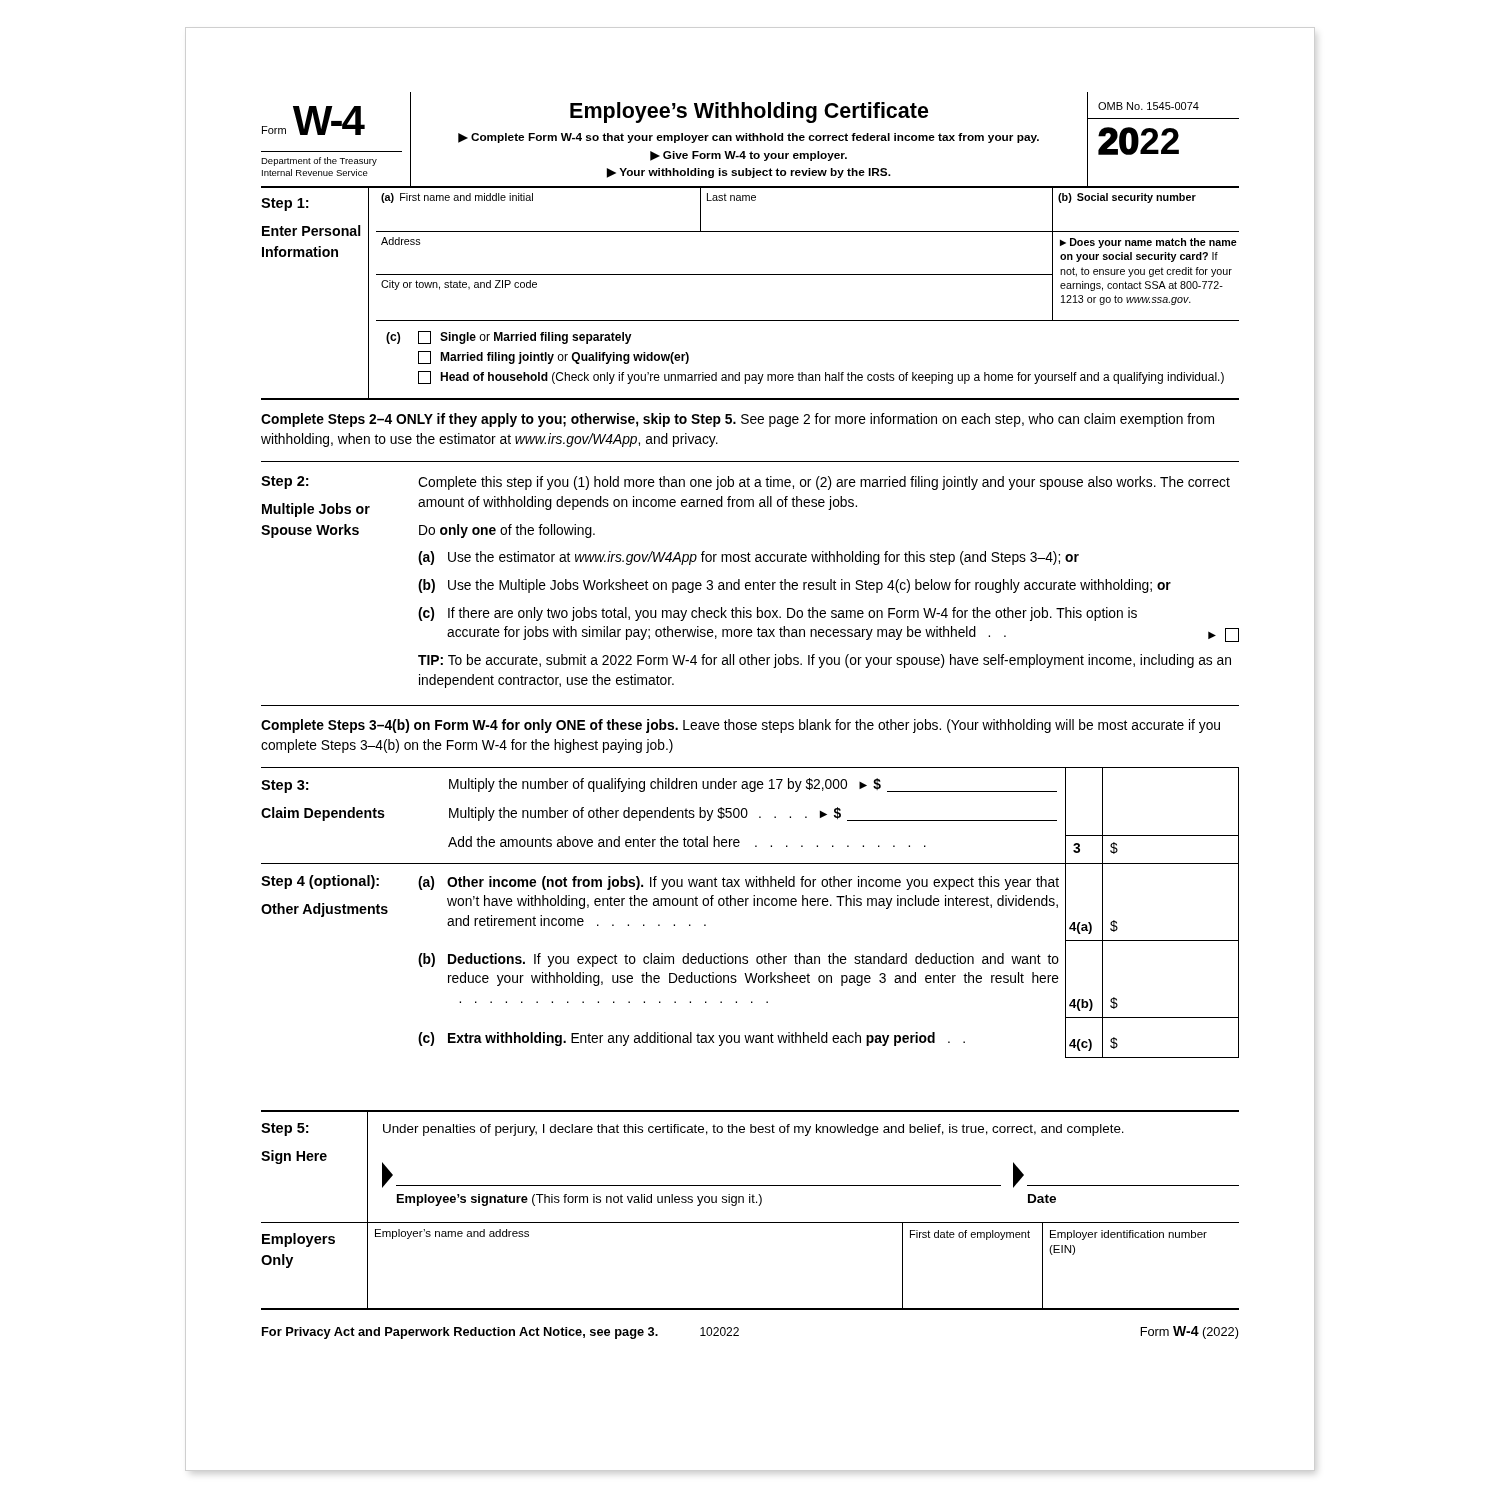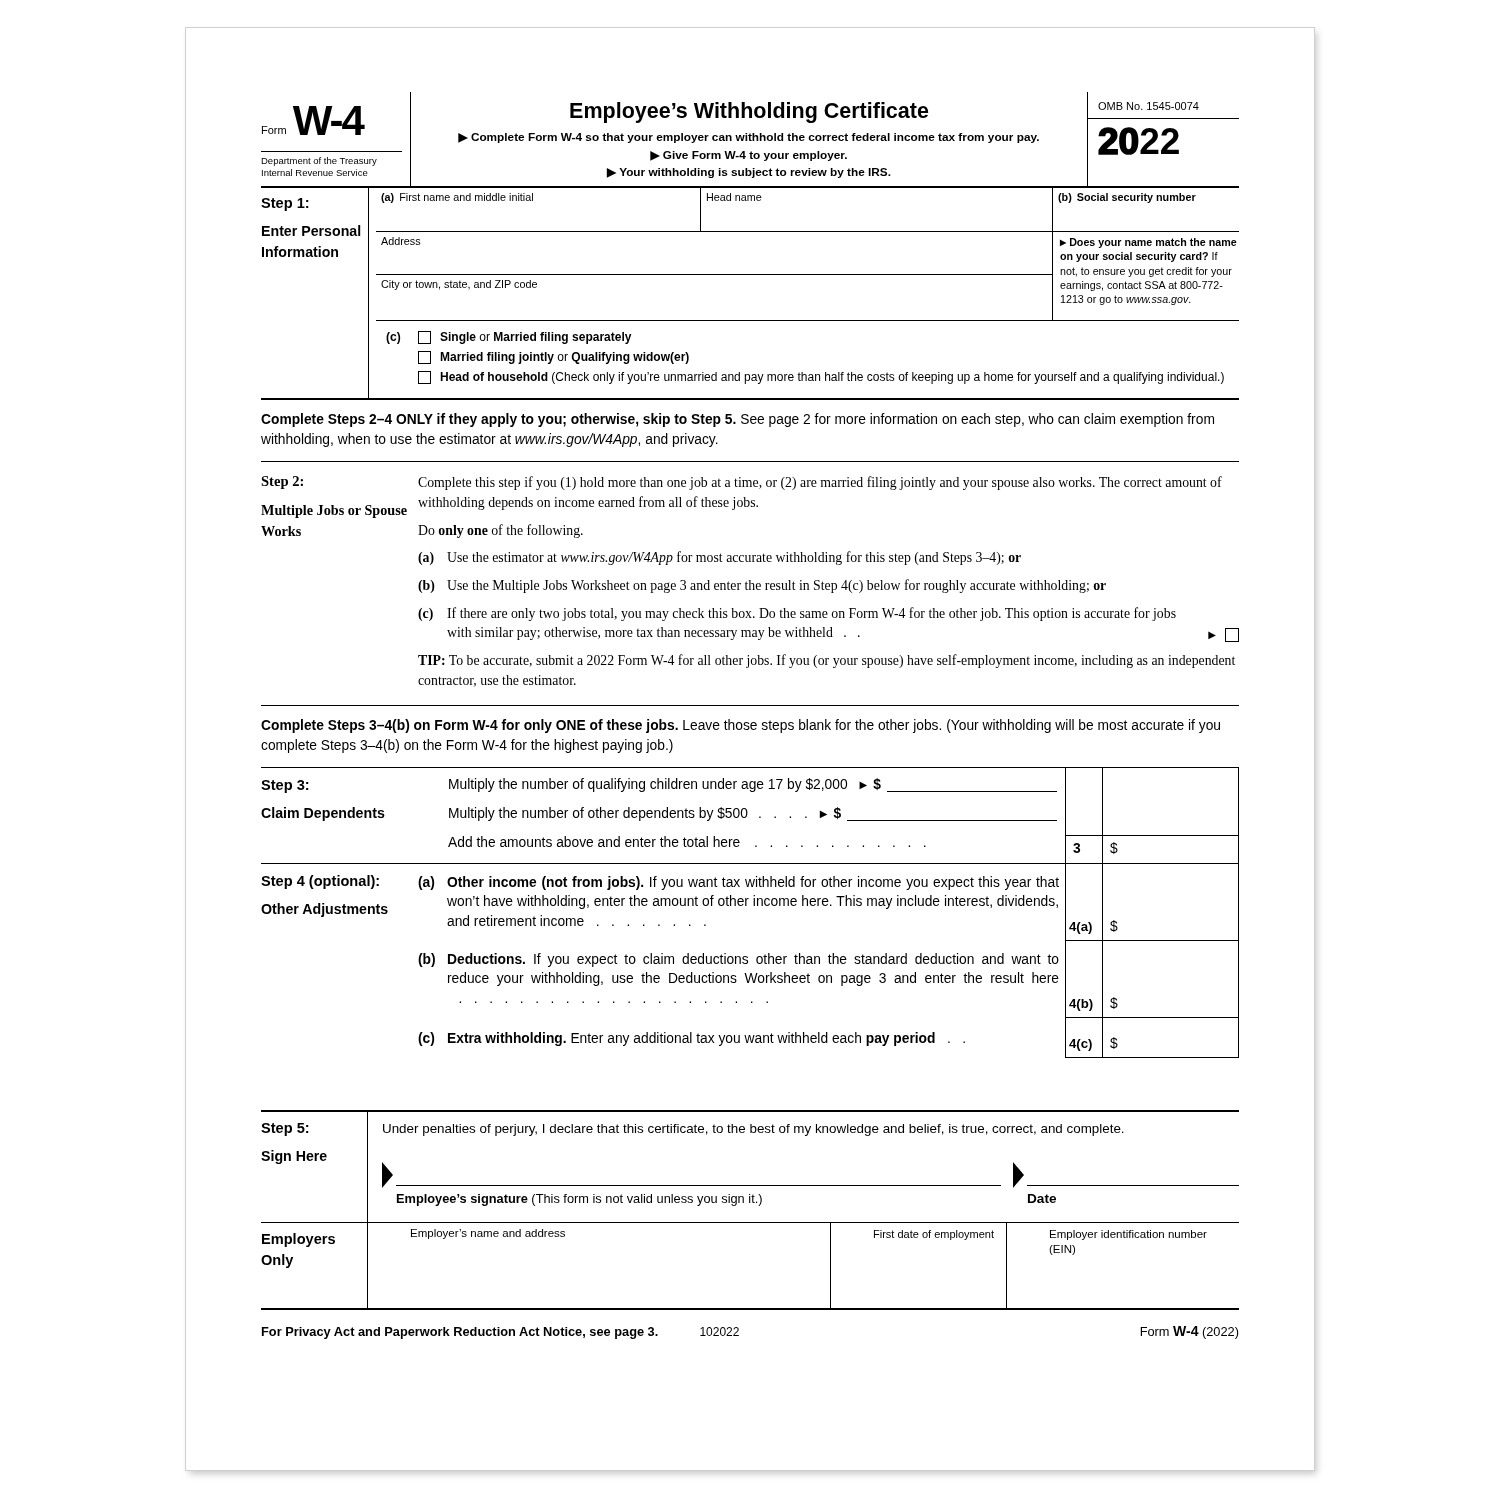--- a/index.html
+++ b/index.html
@@ -47,21 +47,21 @@
   .s1-check { display:flex; padding:9px 0 8px; }
   .s1c-mk { width:42px; flex:none; padding-left:10px; font-weight:bold; font-size:12px; }
   .checks { flex:1; }
   .chk-row { display:flex; align-items:center; margin-bottom:6px; font-size:12px; }
   .chk-box { width:13px; height:13px; border:1.4px solid #000; margin-right:9px; flex:none; background:#fff; }
 
   
   .notice { font-size:13.8px; line-height:1.45; padding:10px 0 11px; border-bottom:1.5px solid #000; }
 
   
-  .stepflex { display:flex; padding:11px 0 6px; border-bottom:1px solid #000;font-family:Liberation Serif, serif; }
+  .stepflex { display:flex; padding:11px 0 6px; border-bottom:1px solid #000; }
   .stp-label { width:157px; flex:none; }
   .stp-body { flex:1; font-size:13.8px; line-height:1.43; }
   .p { margin-bottom:8px; }
   .item { display:flex; margin-bottom:8px; }
   .imk { width:29px; flex:none; font-weight:bold; }
   .itxt { flex:1; }
   .itxt.c { position:relative; padding-right:52px; }
   .ctail { position:absolute; right:0; bottom:1px; display:flex; align-items:center; gap:9px; }
   .arr-sm { font-size:10px; }
   .chk-box2 { width:14px; height:14px; border:1.4px solid #000; background:#fff; }
@@ -99,21 +99,21 @@
   .perjury { font-size:13.4px; margin-bottom:20px; }
   .sig-row { display:flex; }
   .tri { width:0; height:0; border-left:11px solid #000; border-top:13px solid transparent; border-bottom:13px solid transparent; flex:none; margin:6px 3px 0 0; }
   .sigline { flex:1; display:flex; flex-direction:column; margin-right:12px; }
   .dateline { width:212px; flex:none; display:flex; flex-direction:column; }
   .sig-space { height:30px; border-bottom:1.5px solid #000; }
   .cap { font-size:12.8px; padding-top:5px; }
   .cap-bold { font-weight:bold; font-size:13.6px; }
 
   
-  .employers { display:flex; border-top:1px solid #000; border-bottom:2px solid #000; min-height:88px;gap:36px; }
+  .employers { display:flex; border-top:1px solid #000; border-bottom:2px solid #000; min-height:88px; }
   .emp-label { width:107px; flex:none; border-right:1px solid #000; font-weight:bold; font-size:14.6px; line-height:1.45; padding:6px 4px 0 0; }
   .emp-name { flex:1; border-right:1px solid #000; font-size:11.5px; padding:4px 6px; }
   .emp-date { width:140px; flex:none; border-right:1px solid #000; font-size:11px; padding:4px 6px; line-height:1.35; }
   .emp-ein { width:196px; flex:none; font-size:11.5px; padding:4px 6px; line-height:1.35; }
 
   
   .footer { display:flex; align-items:baseline; padding-top:13px; }
   .f-privacy { flex:1.3; font-weight:bold; font-size:12.8px; }
   .f-cat { flex:.6; font-size:12px; }
   .f-form { flex:1; text-align:right; font-size:12.8px; }
@@ -154,21 +154,21 @@
     <div class="s1-left">
       <div class="step-t">Step 1:</div>
       <div class="step-sub">Enter Personal Information</div>
     </div>
     <div class="s1-fields">
       <div class="s1-grid">
         <div class="fcell c-first">
           <span class="mk">(a)</span><span>First name and middle initial</span>
         </div>
         <div class="fcell c-last">
-          <span>Head name</span>
+          <span>Last name</span>
         </div>
         <div class="fcell c-ssn">
           <span class="mk">(b)</span><span>Social security number</span>
         </div>
         <div class="fcell c-address">
           <span>Address</span>
         </div>
         <div class="fcell c-note">
           <b><span class="note-arr">▶</span><span>Does your name match the name on your social security card?</span></b><span> If not, to ensure you get credit for your earnings, contact SSA at 800-772-1213 or go to </span><i>www.ssa.gov</i><span>.</span>
         </div>

